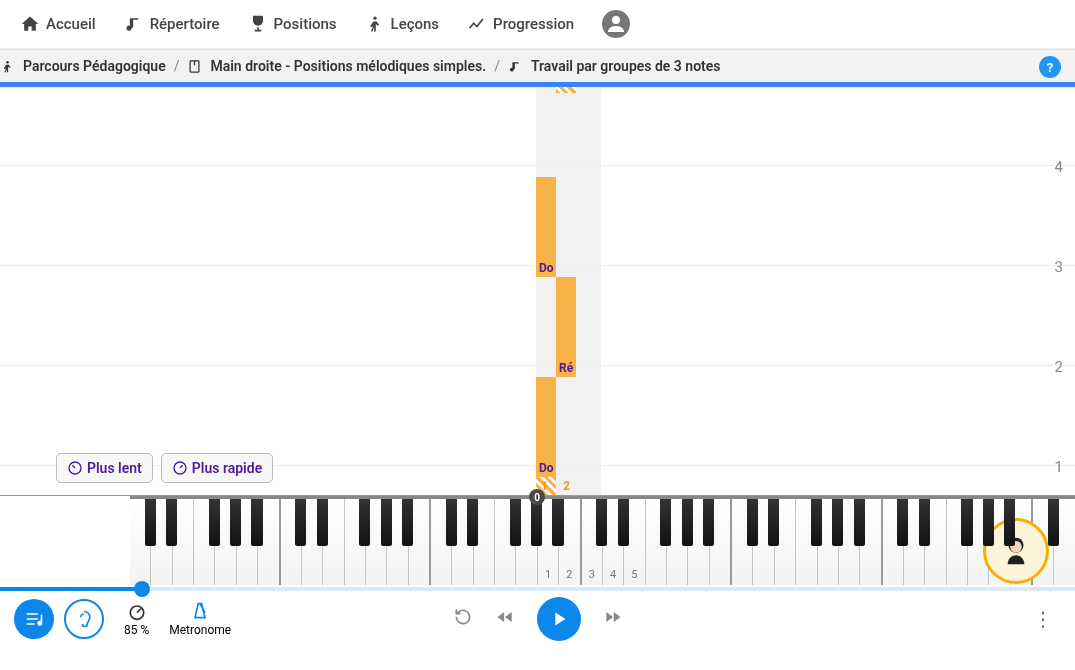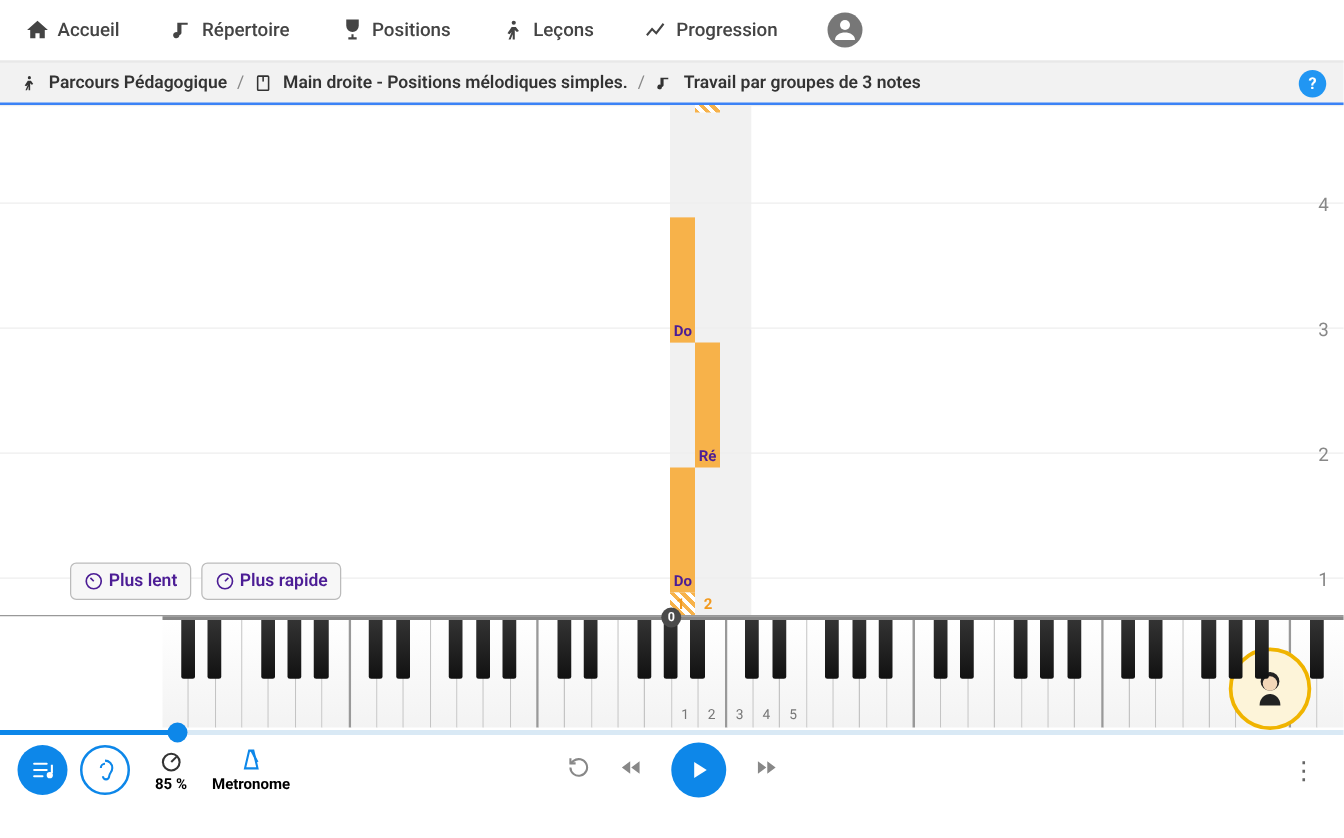--- a/index.html
+++ b/index.html
@@ -3,28 +3,28 @@
 <meta charset="utf-8">
 <style>
 * { box-sizing: border-box; margin: 0; padding: 0; font-family: -apple-system, BlinkMacSystemFont, "Segoe UI", Roboto, Arial, sans-serif; }
 body { width: 1075px; height: 670px; background: #fff; overflow: hidden; }
 
 
 .topbar { display: flex; align-items: center; justify-content: space-between; padding: 10px 20px 10px 20px; border-bottom: 1px solid #eee; }
 .logo-area { display: flex; align-items: center; gap: 10px; }
 .logo-icon { width: 30px; height: 30px; color: #f0b400; }
 .logo-text { font-size: 20px; font-weight: 700; color: #f0b400; }
-.nav { display: flex; align-items: center; gap: 40px; }
+.nav { display: flex; align-items: center; gap: 28px; }
 .nav-item { display: flex; align-items: center; gap: 6px; font-size: 15px; font-weight: 500; color: #444; cursor: pointer; }
 .nav-item svg { width: 20px; height: 20px; }
 .user-icon { width: 28px; height: 28px; background: #777; border-radius: 50%; color: #fff; display: flex; align-items: center; justify-content: center; }
 .user-icon svg { width: 24px; height: 24px; }
 
 
-.breadcrumb { position: relative; display: flex; align-items: center; gap: 8px; padding: 8px 16px; background: #f2f2f2; border-top: 1px solid #e3e3e3; border-bottom: 2px solid #3b82f6; font-size: 14px; color: #333; font-weight: 600; }
+.breadcrumb { position: relative; display: flex; align-items: center; gap: 8px; padding: 8px 0; background: #f2f2f2; border-top: 1px solid #e3e3e3; border-bottom: 5px solid #3b82f6; font-size: 14px; color: #333; font-weight: 600; }
 .breadcrumb .sep { color: #888; font-weight: 400; }
 .breadcrumb svg { width: 15px; height: 15px; }
 .help-badge { position: absolute; right: 14px; top: 6px; width: 22px; height: 22px; border-radius: 50%; background: #2196f3; color: #fff; display: flex; align-items: center; justify-content: center; font-size: 13px; font-weight: 700; }
 
 
 .roll { position: relative; height: 408px; background: #fff; }
 .row { position: absolute; left: 0; right: 0; border-top: 1px solid #eee; height: 100px; }
 .beatnum { position: absolute; right: 12px; color: #888; font-size: 15px; }
 .center-col { position: absolute; top: 0;  left: 536px; width: 65px; height: 100%; background: rgba(150,150,150,0.13); }
 .note { position: absolute; background: #f7b24a; font-size: 12px; font-weight: 700; color: #4c1d95; display: flex; align-items: flex-end; justify-content: flex-start; padding: 2px 3px; }
@@ -51,21 +51,21 @@
 
 
 .progress { position: relative; height: 4px; background: #d9e9f5; margin-top: 2px; }
 .progress-fill { position: absolute; left: 0; width: 140px; height: 100%; background: #0d87e9; }
 .progress-thumb { position: absolute; left: 134px; top: -6px; width: 16px; height: 16px; border-radius: 50%; background: #0d87e9; }
 
 .player { display: flex; align-items: center; padding: 8px 14px; position: relative; }
 .round-btn { width: 40px; height: 40px; border-radius: 50%; display: flex; align-items: center; justify-content: center; cursor: pointer; }
 .round-btn.blue-solid { background: #0d87e9; color: #fff; }
 .round-btn.blue-ring { border: 2px solid #0d87e9; color: #0d87e9; }
-.stat { display: flex; flex-direction: column; align-items: center; margin-left: 20px; font-size: 12px; font-weight: 700; text-align: center; }
+.stat { display: flex; flex-direction: column; align-items: center; margin-left: 20px; font-size: 12px; font-weight: 400; text-align: center; }
 .stat svg { width: 20px; height: 20px; margin-bottom: 2px; }
 .center-controls { position: absolute; left: 50%; transform: translateX(-50%); display: flex; align-items: center; gap: 22px; }
 .ctrl-icon { color: #888; cursor: pointer; }
 .ctrl-icon svg { width: 20px; height: 20px; }
 .play-big { width: 44px; height: 44px; background: #0d87e9; border-radius: 50%; display: flex; align-items: center; justify-content: center; cursor: pointer; }
 .play-big svg { width: 22px; height: 22px; color: #fff; }
 .more { position: absolute; right: 22px; color: #666; font-size: 20px; cursor: pointer; }
 </style>
 </head>
 <body>

